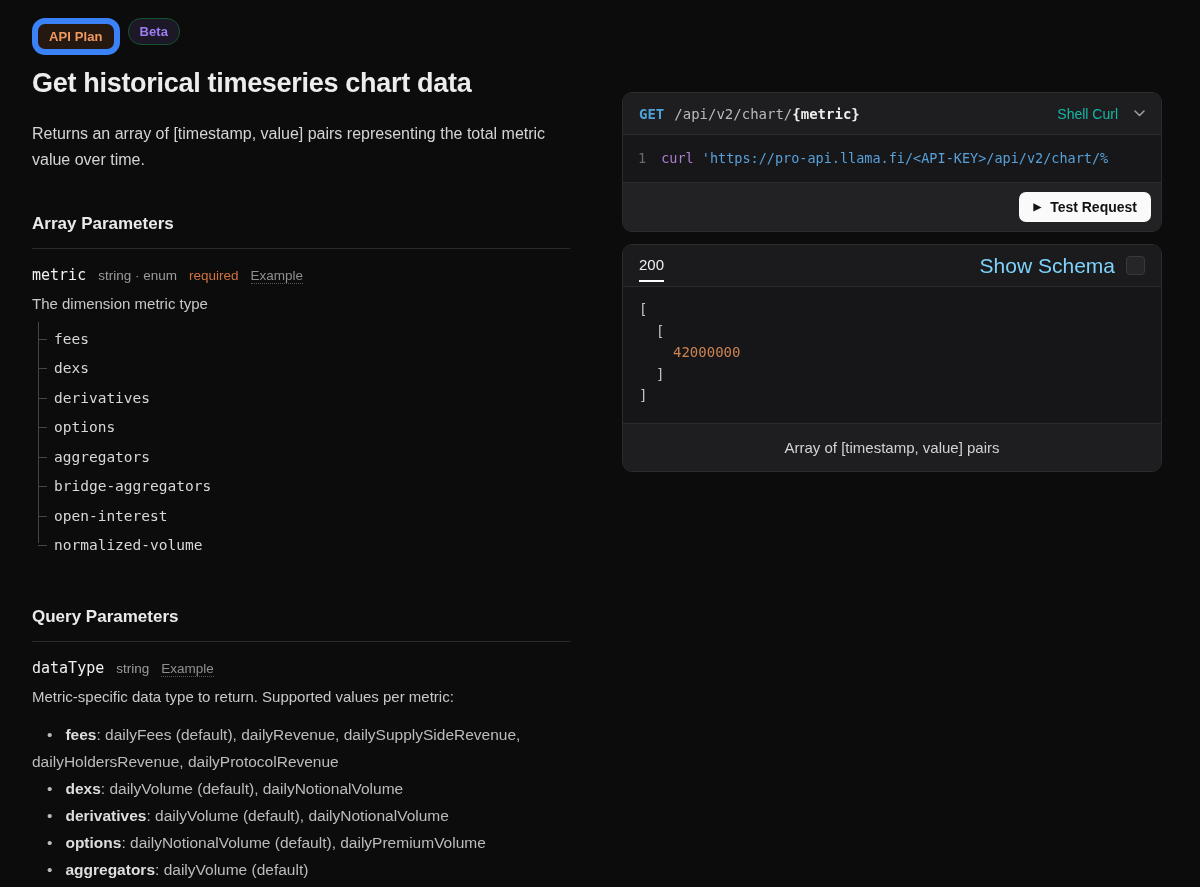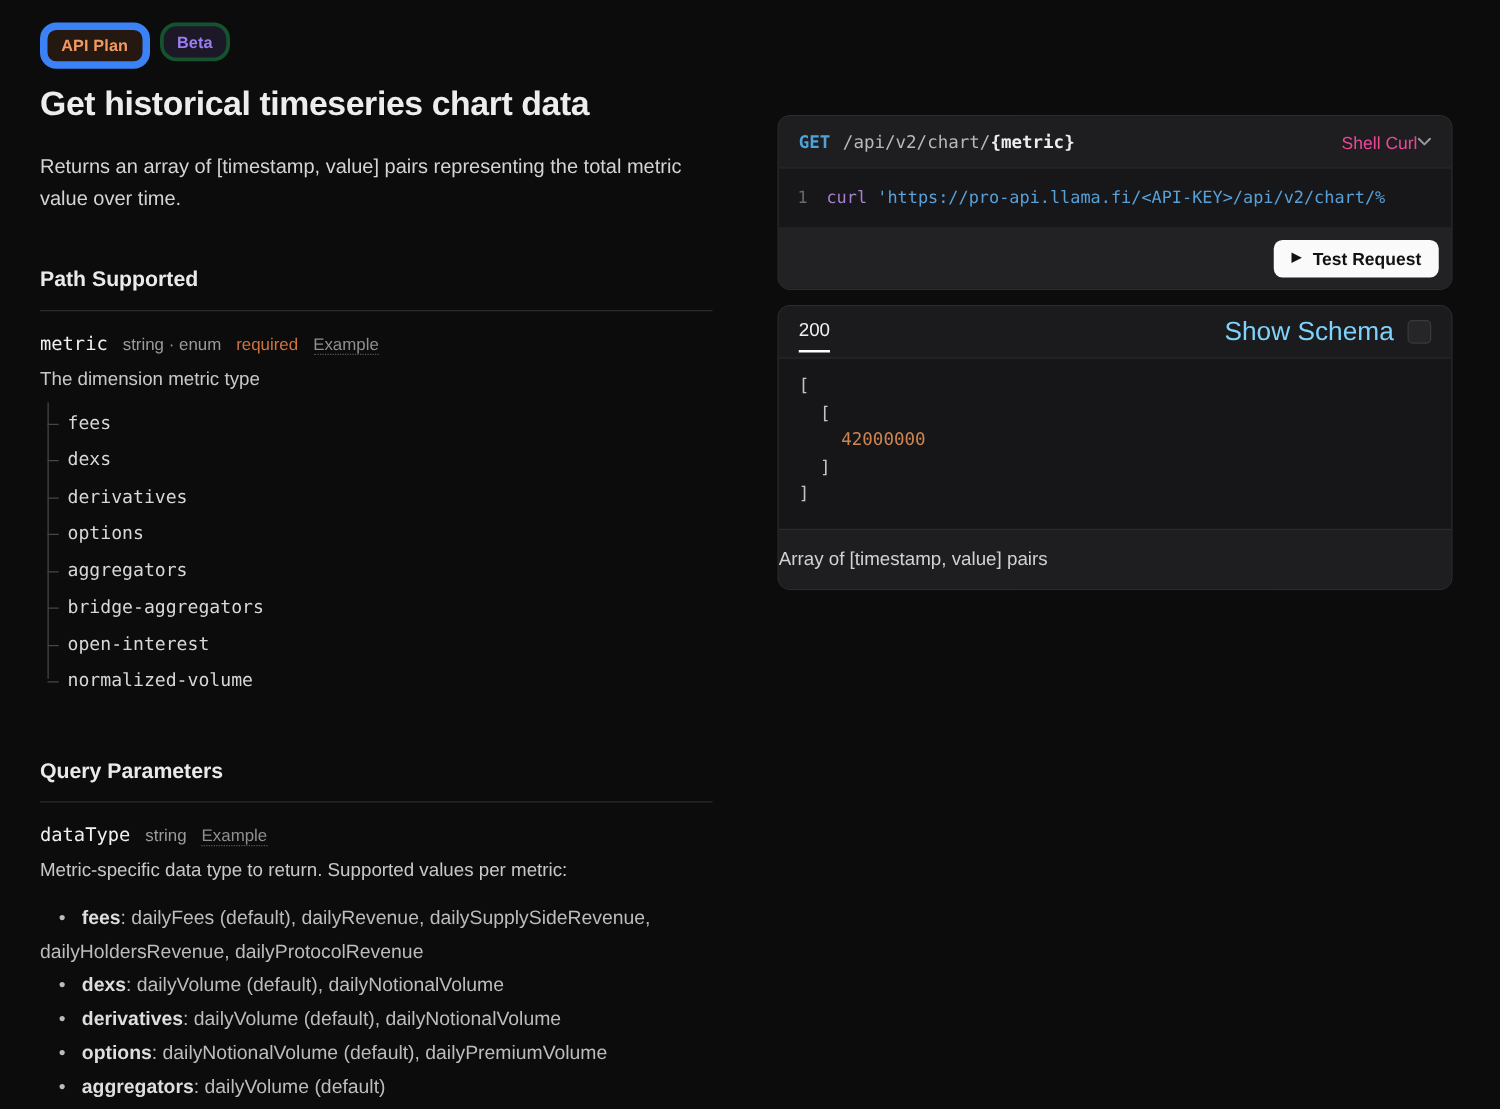--- a/index.html
+++ b/index.html
@@ -11,21 +11,21 @@
   }
   .layout{display:flex;padding:18px 38px 0 32px;gap:52px;}
   .left-col{width:538px;flex:none;}
   .right-col{width:540px;flex:none;margin-top:74px;}
 
   
   .badge-row{display:flex;gap:8px;}
   .badge{display:inline-flex;align-items:center;height:25px;padding:0 11px;
     border-radius:13px;font-size:13px;font-weight:700;letter-spacing:.1px;}
   .badge-api{background:#251810;border:6px solid #3b82f6;color:#f09a62;}
-  .badge-beta{background:#1c1827;border:3px solid #14532d;color:#9c7df2;}
+  .badge-beta{background:#1c1827;border:1px solid #14532d;color:#9c7df2;}
 
   h1{font-size:27px;font-weight:700;color:#ededee;margin:13px 0 0;letter-spacing:-.3px;}
   .desc{margin-top:22px;font-size:16px;line-height:26px;color:#d4d4d5;}
 
   .section-heading{font-size:17px;font-weight:700;color:#eaeaeb;margin-top:41px;}
   .divider{height:1px;background:#2b2b2c;margin-top:14px;}
 
   .param-row{margin-top:17px;display:flex;align-items:baseline;gap:12px;}
   .param-name{font-family:"DejaVu Sans Mono",monospace;font-size:15px;color:#f0f0f0;}
   .param-type{font-size:13.5px;color:#9b9b9c;}
@@ -47,21 +47,21 @@
   .bullets .term{font-weight:700;color:#dededf;}
 
   
   .panel{background:#161618;border:1px solid #2c2c2e;border-radius:10px;overflow:hidden;}
   .panel-header{display:flex;align-items:center;justify-content:space-between;
     background:#1e1e20;padding:0 16px;height:41px;border-bottom:1px solid #2b2b2d;}
   .endpoint{font-family:"DejaVu Sans Mono",monospace;font-size:14px;white-space:nowrap;}
   .method{color:#4ea2d9;font-weight:700;margin-right:10px;}
   .path{color:#b9b9ba;}
   .path-param{color:#ededee;font-weight:700;}
-  .lang-select{display:flex;align-items:center;gap:0;color:#ec4899;font-size:14px;cursor:pointer;}
+  .lang-select{display:flex;align-items:center;gap:16px;color:#14b8a6;font-size:14px;cursor:pointer;}
   .chev{width:11px;height:7px;display:block;}
 
   .code-row{background:#17171a;padding:13px 0;border-bottom:1px solid #2b2b2d;
     white-space:nowrap;overflow:hidden;font-family:"DejaVu Sans Mono",monospace;font-size:13.5px;
     line-height:21px;}
   .line-no{display:inline-block;color:#69696b;padding-left:15px;margin-right:15px;}
   .tok-keyword{color:#a97fd0;}
   .tok-arg{color:#57a0d8;}
 
   .request-footer{background:#222224;padding:9px 10px;display:flex;justify-content:flex-end;}
@@ -78,39 +78,39 @@
   .schema-toggle{display:flex;align-items:center;gap:11px;color:#7dd3fc;font-size:21px;cursor:pointer;}
   .checkbox{width:17px;height:17px;border-radius:4px;background:#262628;border:1px solid #39393b;}
 
   .response-body{padding:12px 16px 16px;background:#161618;border-bottom:1px solid #2b2b2d;
     font-family:"DejaVu Sans Mono",monospace;font-size:14px;line-height:21.5px;}
   .tok-punct{color:#c2c2c3;}
   .tok-num{color:#cd8452;}
   .ind-1{padding-left:17px;}
   .ind-2{padding-left:34px;}
 
-  .response-footer{background:#1e1e20;padding:15px 0;font-size:15px;color:#d2d2d3;}
+  .response-footer{background:#1e1e20;padding:15px 0;font-size:15px;color:#d2d2d3;text-align:center;}
 </style>
 </head>
 <body>
 
 <div class="layout">
 
   <div class="left-col">
 
     <div class="badge-row">
       <span class="badge badge-api">API Plan</span>
       <span class="badge badge-beta">Beta</span>
     </div>
 
     <h1>Get historical timeseries chart data</h1>
 
     <p class="desc">Returns an array of [timestamp, value] pairs representing the total metric value over time.</p>
 
-    <div class="section-heading">Path Supported</div>
+    <div class="section-heading">Array Parameters</div>
     <div class="divider"></div>
 
     <div class="param-row">
       <span class="param-name">metric</span>
       <span class="param-type">string · enum</span>
       <span class="param-required">required</span>
       <span class="param-example">Example</span>
     </div>
     <div class="param-desc">The dimension metric type</div>
 

